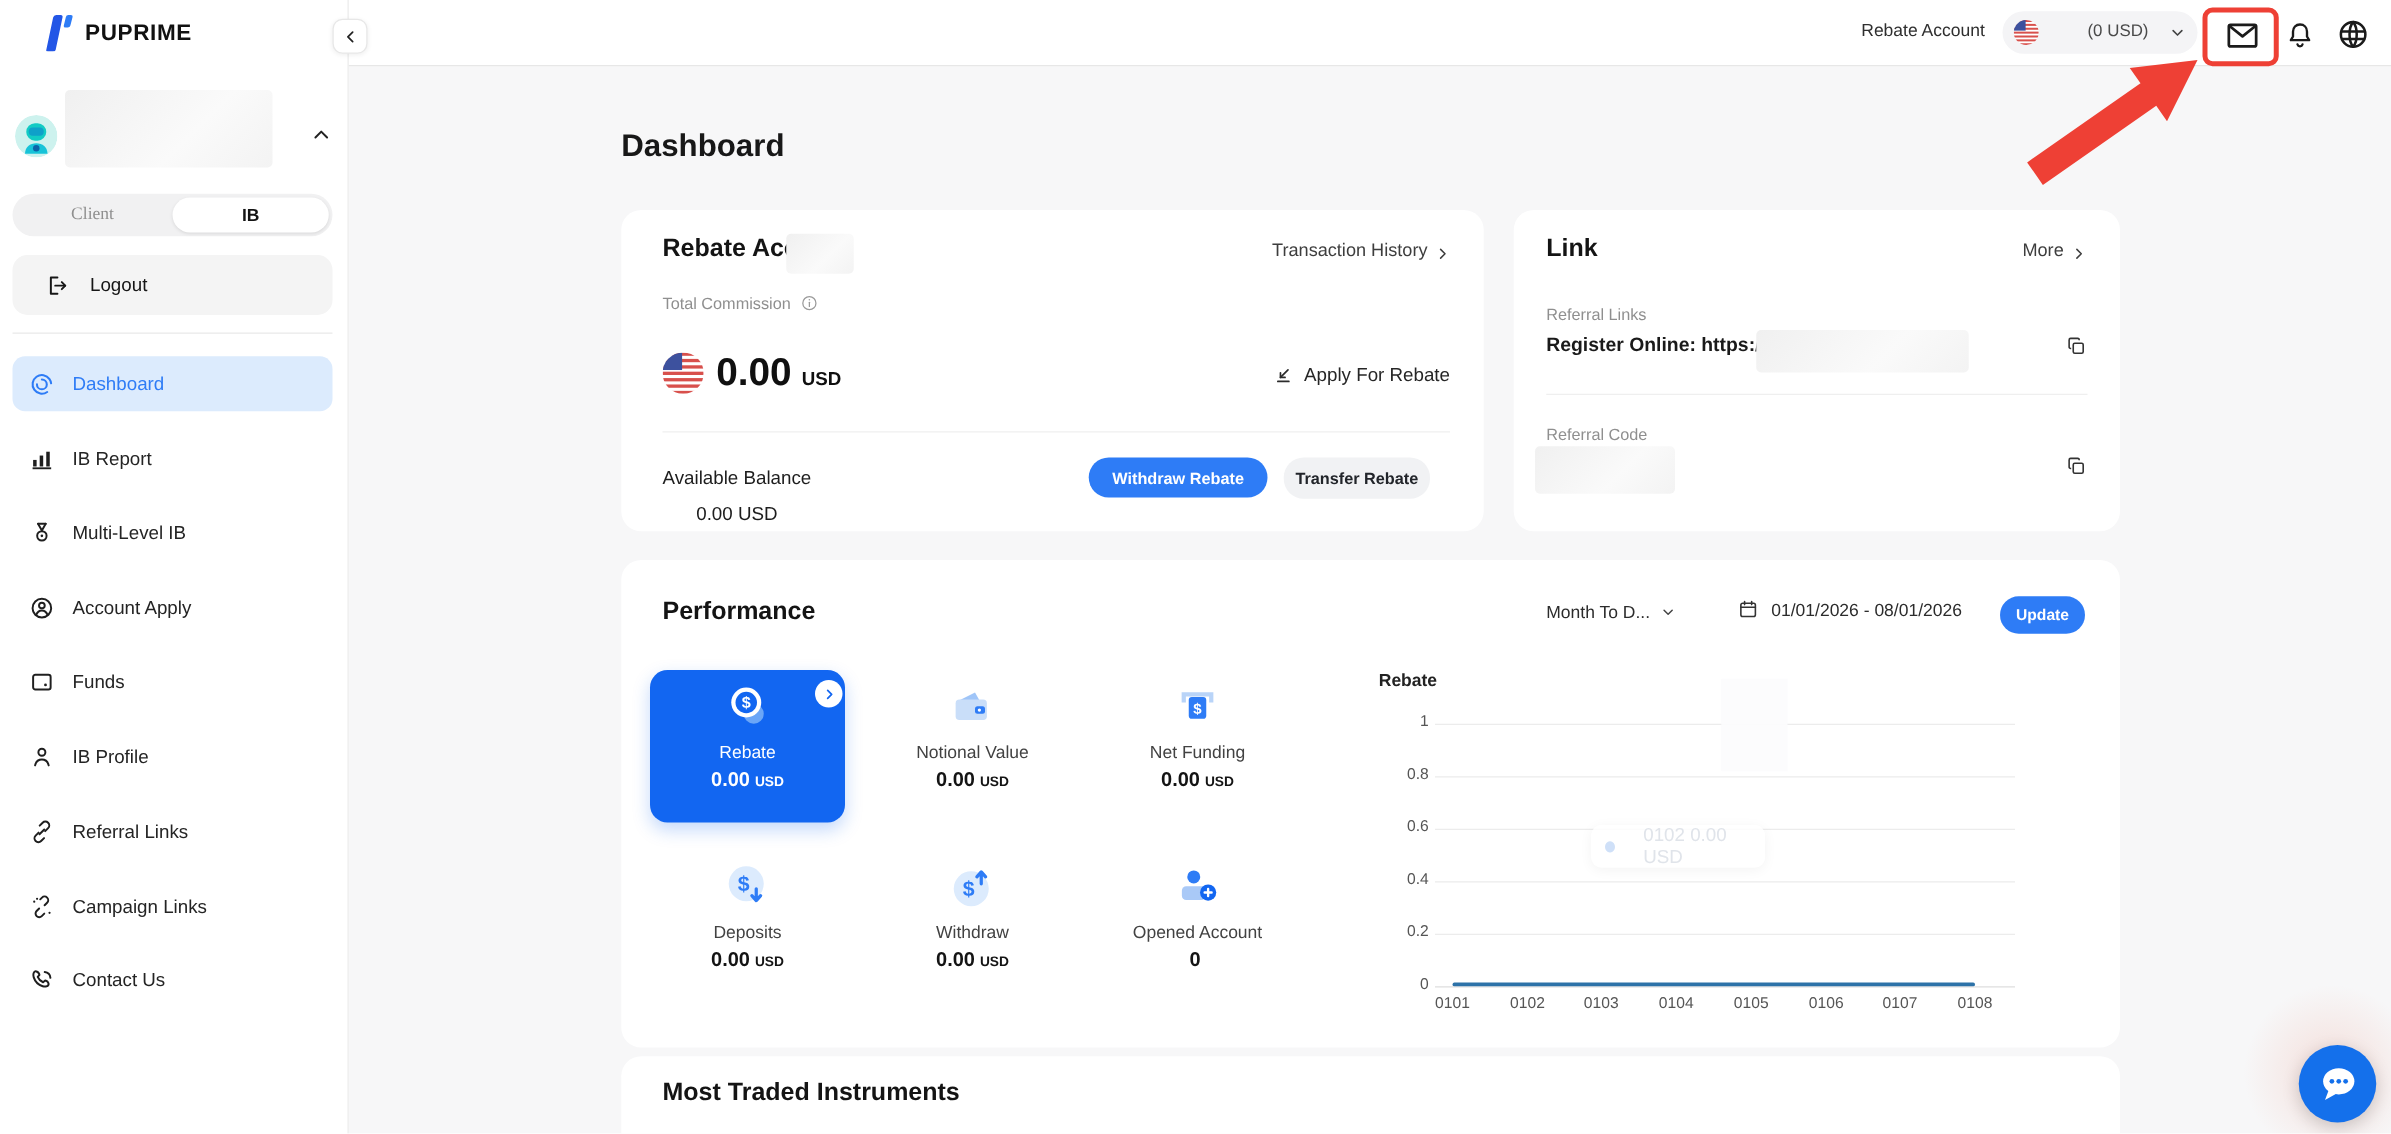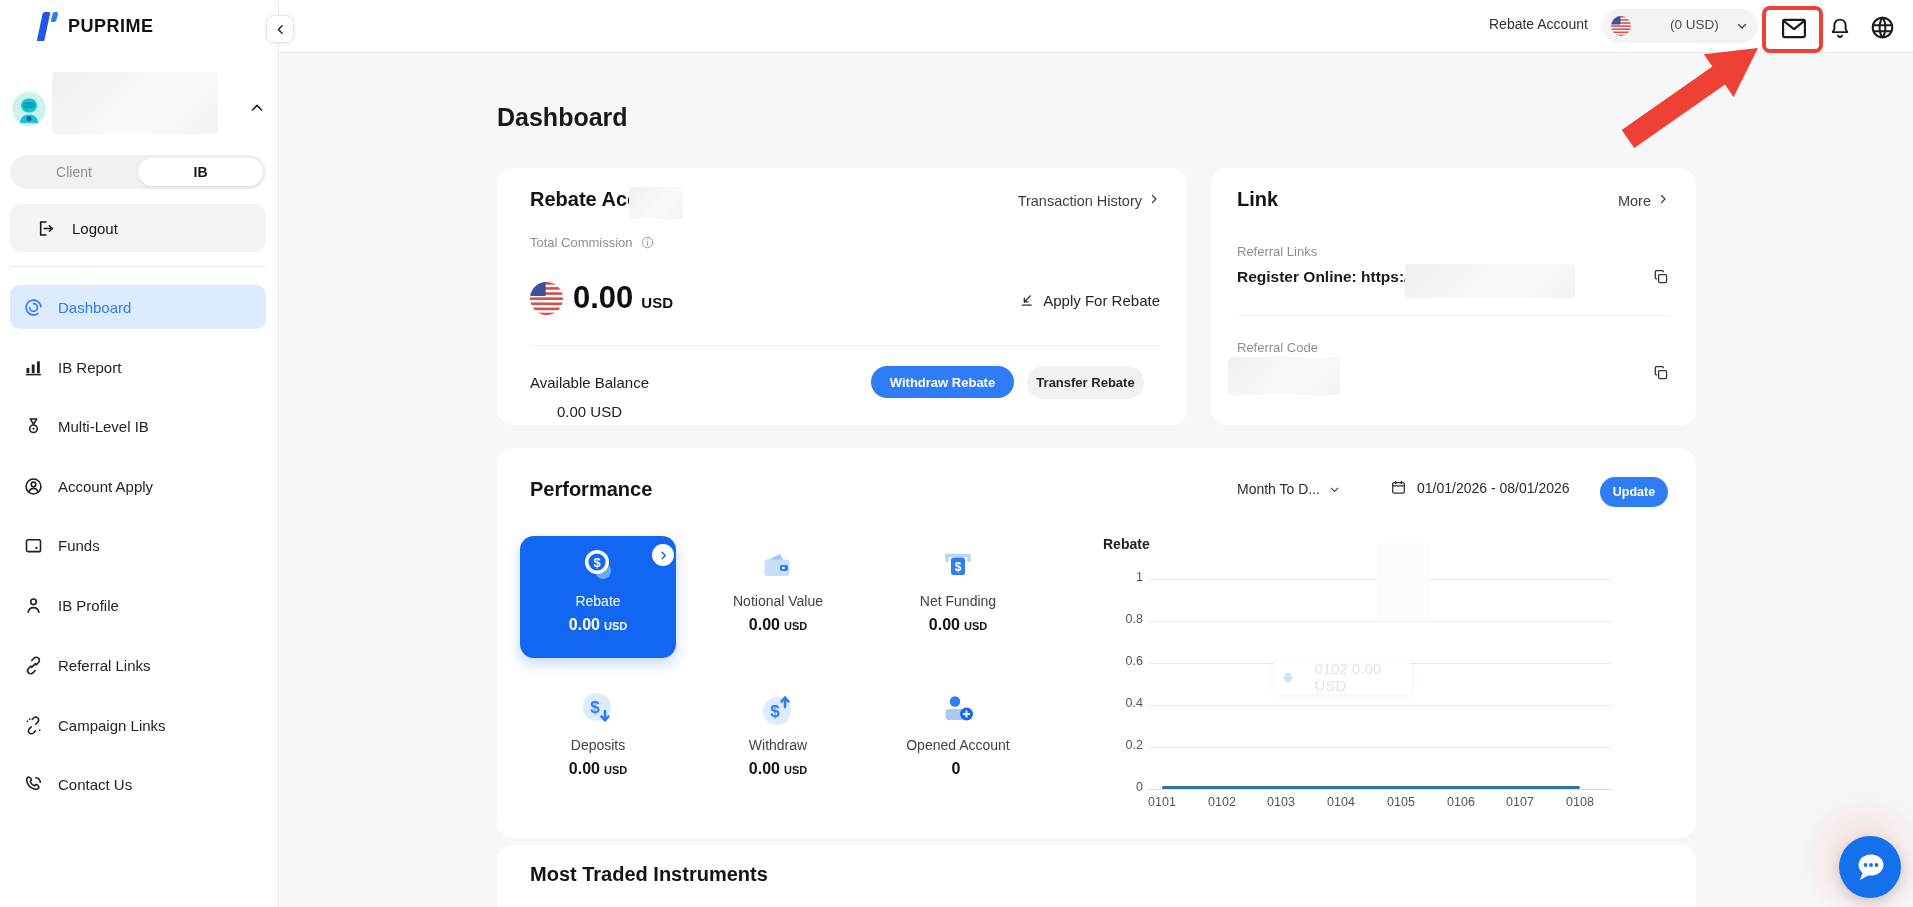--- a/index.html
+++ b/index.html
@@ -10,21 +10,21 @@
   
   .sidebar{left:0;top:0;width:278px;height:907px;background:#fff;border-right:1px solid #ececec;}
   .logo{left:32px;top:11px;display:flex;align-items:center;gap:9px;}
   .logo-text{font-size:18px;font-weight:bold;letter-spacing:.5px;color:#111;}
   .collapse-btn{left:266px;top:15px;width:26px;height:26px;background:#fff;border:1px solid #e7e7e7;
     border-radius:8px;box-shadow:0 1px 4px rgba(0,0,0,.07);display:flex;align-items:center;justify-content:center;z-index:5;}
   .avatar{left:12px;top:92px;width:34px;height:34px;border-radius:50%;overflow:hidden;}
   .redact{background:linear-gradient(135deg,#f0f0f0 0%,#fafafa 60%,#f3f3f3 100%);border-radius:4px;}
   .chev-up{left:249px;top:100px;}
   .toggle{left:10px;top:155px;width:256px;height:34px;background:#f1f1f2;border-radius:17px;display:flex;align-items:center;}
-  .toggle .off{width:128px;text-align:center;font-size:14px;color:#8f8f8f;}
+  .toggle .off{width:128px;text-align:center;font-size:14px;color:#8f8f8f;font-family:Liberation Serif, serif;}
   .toggle .pill{position:absolute;left:128px;top:3px;width:125px;height:28px;background:#fff;border-radius:14px;
     box-shadow:0 1px 3px rgba(0,0,0,.10);display:flex;align-items:center;justify-content:center;font-size:14px;color:#141414;font-weight:bold;}
   .logout{left:10px;top:204px;width:256px;height:48px;background:#f4f4f4;border-radius:12px;
     display:flex;align-items:center;gap:16px;padding-left:24px;box-sizing:border-box;font-size:15px;color:#161616;}
   .side-div{left:10px;top:266px;width:256px;height:1px;background:#e9e9e9;}
   .nav-item{left:10px;width:256px;height:44px;border-radius:10px;display:flex;align-items:center;gap:14px;
     padding-left:12px;box-sizing:border-box;font-size:15px;color:#242424;}
   .nav-item.active{background:#dcebfd;color:#2e7cf6;}
   .nav-ic{width:22px;height:22px;flex:0 0 22px;display:flex;align-items:center;justify-content:center;}
   
@@ -32,21 +32,21 @@
   .hdr-label{left:1489px;top:16px;font-size:14px;color:#2f2f2f;}
   .cur-pill{left:1602px;top:9px;width:156px;height:34px;background:#f4f4f6;border-radius:17px;}
   .cur-pill .flag{position:absolute;left:9px;top:7px;}
   .cur-pill .amt{position:absolute;left:68px;top:8px;font-size:13.5px;color:#4a4a4a;}
   .cur-pill .dd{position:absolute;right:9px;top:10px;}
   .icon-btn{display:flex;align-items:center;justify-content:center;}
   .hl-box{left:1762px;top:6px;width:61px;height:47px;border:4px solid #ee4035;border-radius:8px;box-sizing:border-box;z-index:6;}
   
   .card{position:absolute;background:#fff;border-radius:16px;}
   .card-h{font-size:20px;font-weight:bold;color:#141414;}
-  .link-right{display:flex;align-items:flex-start;gap:6px;font-size:14.5px;color:#3d3d3d;}
+  .link-right{display:flex;align-items:flex-end;gap:6px;font-size:14.5px;color:#3d3d3d;}
   .sub{font-size:13px;color:#8f8f8f;}
   .btn{border-radius:16px;display:flex;align-items:center;justify-content:center;font-size:13px;font-weight:bold;box-sizing:border-box;}
   .btn.blue{background:#2e7cf6;color:#fff;}
   .btn.gray{background:#f1f2f4;color:#22252a;}
   .hline{background:#efefef;height:1px;}
   
   .tile{position:absolute;width:156px;height:122px;border-radius:14px;display:flex;flex-direction:column;align-items:center;padding-top:10px;box-sizing:border-box;}
   .tile .lbl{margin-top:7px;font-size:14px;color:#424242;}
   .tile .valrow{margin-top:7px;display:flex;align-items:baseline;gap:4px;color:#141414;}
   .tile .val{font-size:16px;font-weight:bold;}

